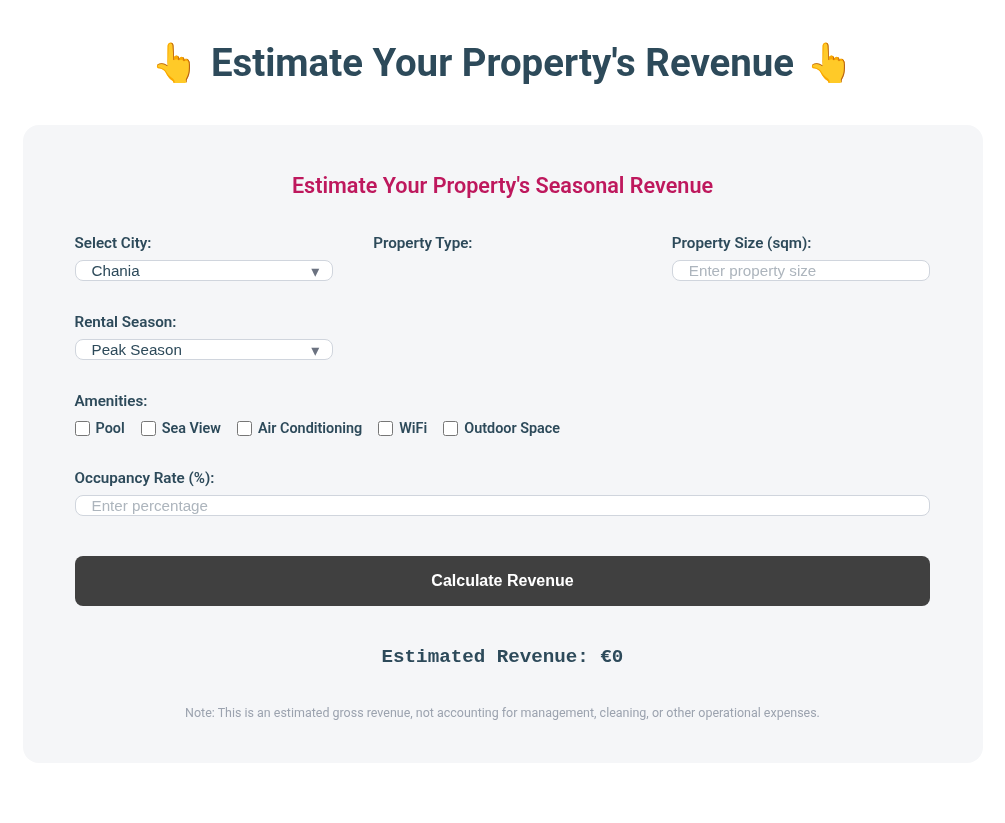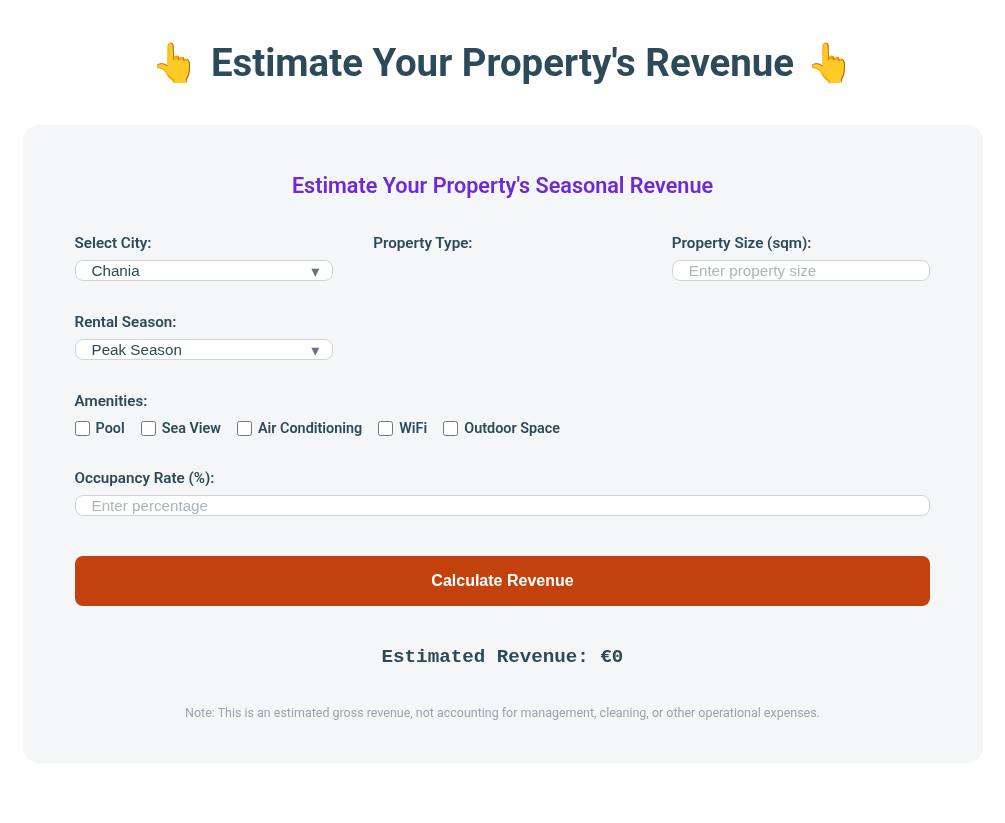--- a/index.html
+++ b/index.html
@@ -40,21 +40,21 @@
       border-radius: 16px;
       padding: 48px 52px 40px;
       width: 100%;
       max-width: 960px;
     }
 
     .form-title {
       text-align: center;
       font-size: 1.35rem;
       font-weight: 600;
-      color: #6d28d9;
+      color: #be185d;
       margin-bottom: 36px;
     }
 
     .form-grid {
       display: grid;
       grid-template-columns: 1fr 1fr 1fr;
       gap: 32px 40px;
     }
 
     .form-group {
@@ -138,21 +138,21 @@
       cursor: pointer;
       appearance: auto;
       -webkit-appearance: auto;
       accent-color: #3a8fa0;
     }
 
     .calculate-btn {
       grid-column: 1 / -1;
       width: 100%;
       padding: 16px;
-      background: #c2410c;
+      background: #404040;
       color: #ffffff;
       border: none;
       border-radius: 8px;
       font-size: 1rem;
       font-weight: 600;
       cursor: pointer;
       transition: background 0.2s;
       margin-top: 8px;
     }
 

